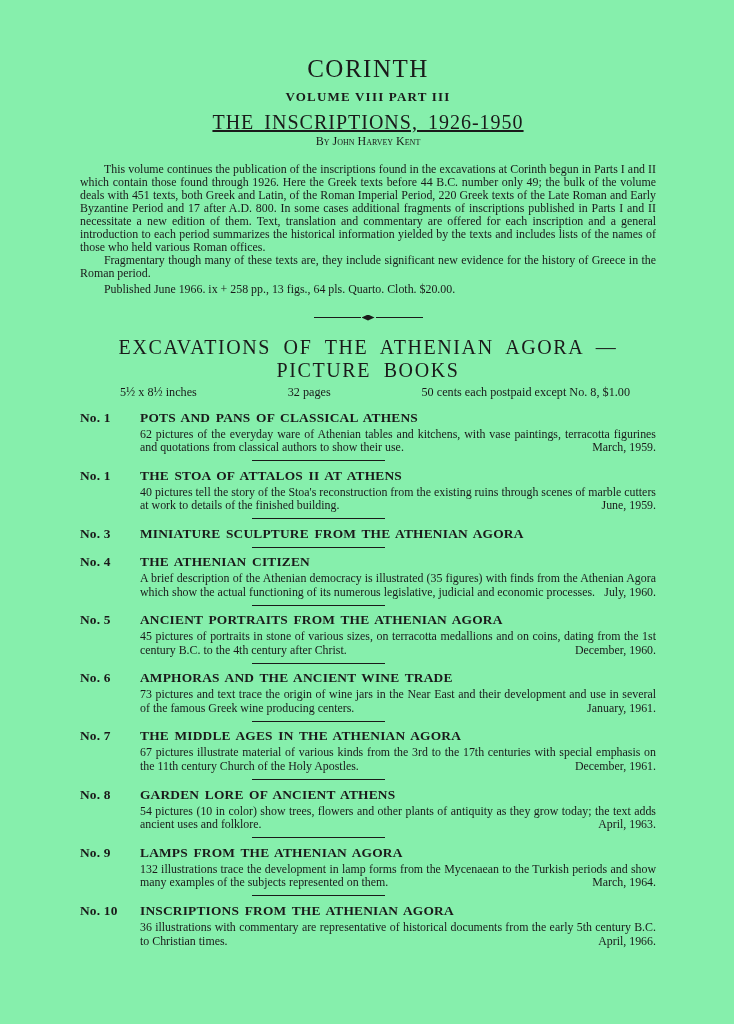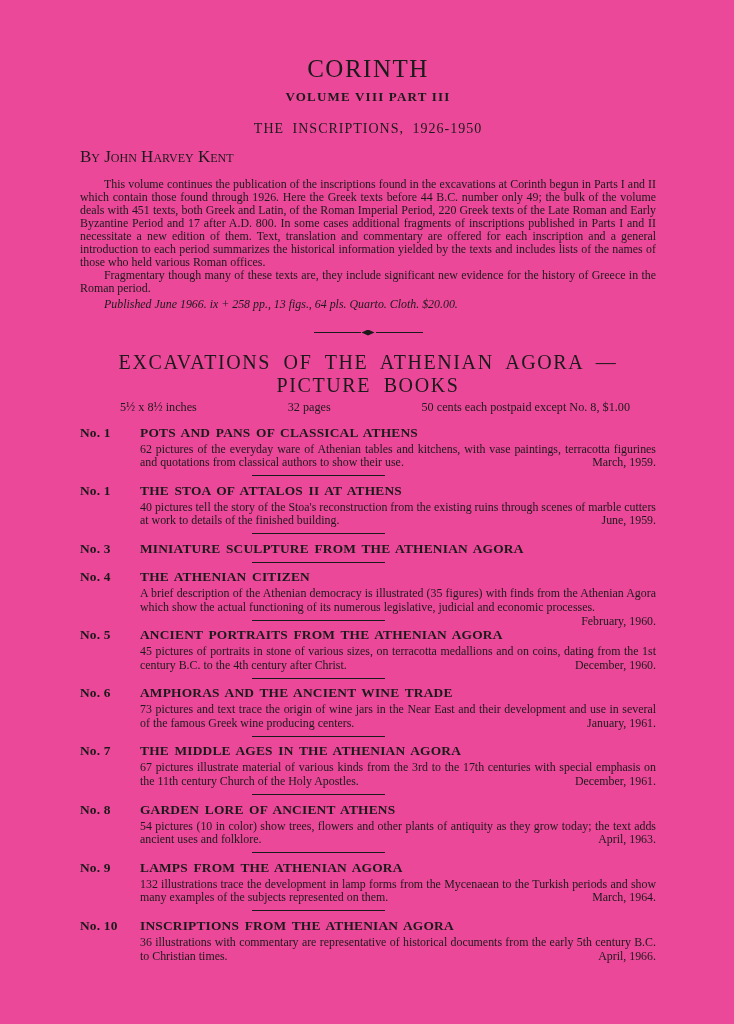--- a/index.html
+++ b/index.html
@@ -5,21 +5,21 @@
   html, body {
     margin: 0;
     padding: 0;
     background: #fcfcfb;
   }
   .page {
     position: relative;
     width: 734px;
     height: 1024px;
     box-sizing: border-box;
-    background: #ec4899;
+    background: #86efac;
     color: #1a1a1a;
     font-family: "Liberation Serif", "DejaVu Serif", serif;
     padding: 56px 78px 0 80px;
     overflow: hidden;
   }
   
   .series-title {
     text-align: center;
     font-size: 25px;
     letter-spacing: 1.5px;
@@ -28,46 +28,46 @@
   .volume-part {
     text-align: center;
     font-size: 13px;
     font-weight: bold;
     letter-spacing: 1.2px;
     margin-top: 8px;
     line-height: 14px;
   }
   .book-title {
     text-align: center;
-    font-size: 14px;
+    font-size: 20px;
     letter-spacing: 1px;
     word-spacing: 4px;
-    margin-top: 13px;
+    margin-top: 6px;
     line-height: 24px;
+    text-decoration: underline;
   }
   .byline {
-    font-size: 17px;
+    text-align: center;
+    font-size: 12px;
     font-variant: small-caps;
-    margin-top: 8px;
     line-height: 15px;
   }
   .intro p {
     margin: 0;
     font-size: 11.9px;
     line-height: 13px;
     text-align: justify;
     text-indent: 24px;
   }
   .intro { margin-top: 14px; }
   .publication-line {
     font-size: 11.9px;
     line-height: 13px;
     margin-top: 2.5px;
     text-indent: 24px;
-    font-style: italic;
   }
   
   .divider {
     margin: 19px 0 15px 0;
     display: flex;
     align-items: center;
     justify-content: center;
   }
   .divider .line {
     width: 47px;
@@ -190,21 +190,21 @@
     </div>
     <hr class="entry-sep">
   </div>
 
   <div class="entry">
     <div class="entry-head">
       <span class="entry-no">No. 4</span>
       <span class="entry-title">THE ATHENIAN CITIZEN</span>
     </div>
     <div class="entry-body">
-      <p class="entry-desc"><span>A brief description of the Athenian democracy is illustrated (35 figures) with finds from the Athenian Agora which show the actual functioning of its numerous legislative, judicial and economic processes.</span> <span class="entry-date">February, 1960.</span></p>
+      <p class="entry-desc"><span>A brief description of the Athenian democracy is illustrated (35 figures) with finds from the Athenian Agora which show the actual functioning of its numerous legislative, judicial and economic processes.</span> <span class="entry-date">July, 1960.</span></p>
     </div>
     <hr class="entry-sep">
   </div>
 
   <div class="entry">
     <div class="entry-head">
       <span class="entry-no">No. 5</span>
       <span class="entry-title">ANCIENT PORTRAITS FROM THE ATHENIAN AGORA</span>
     </div>
     <div class="entry-body">

